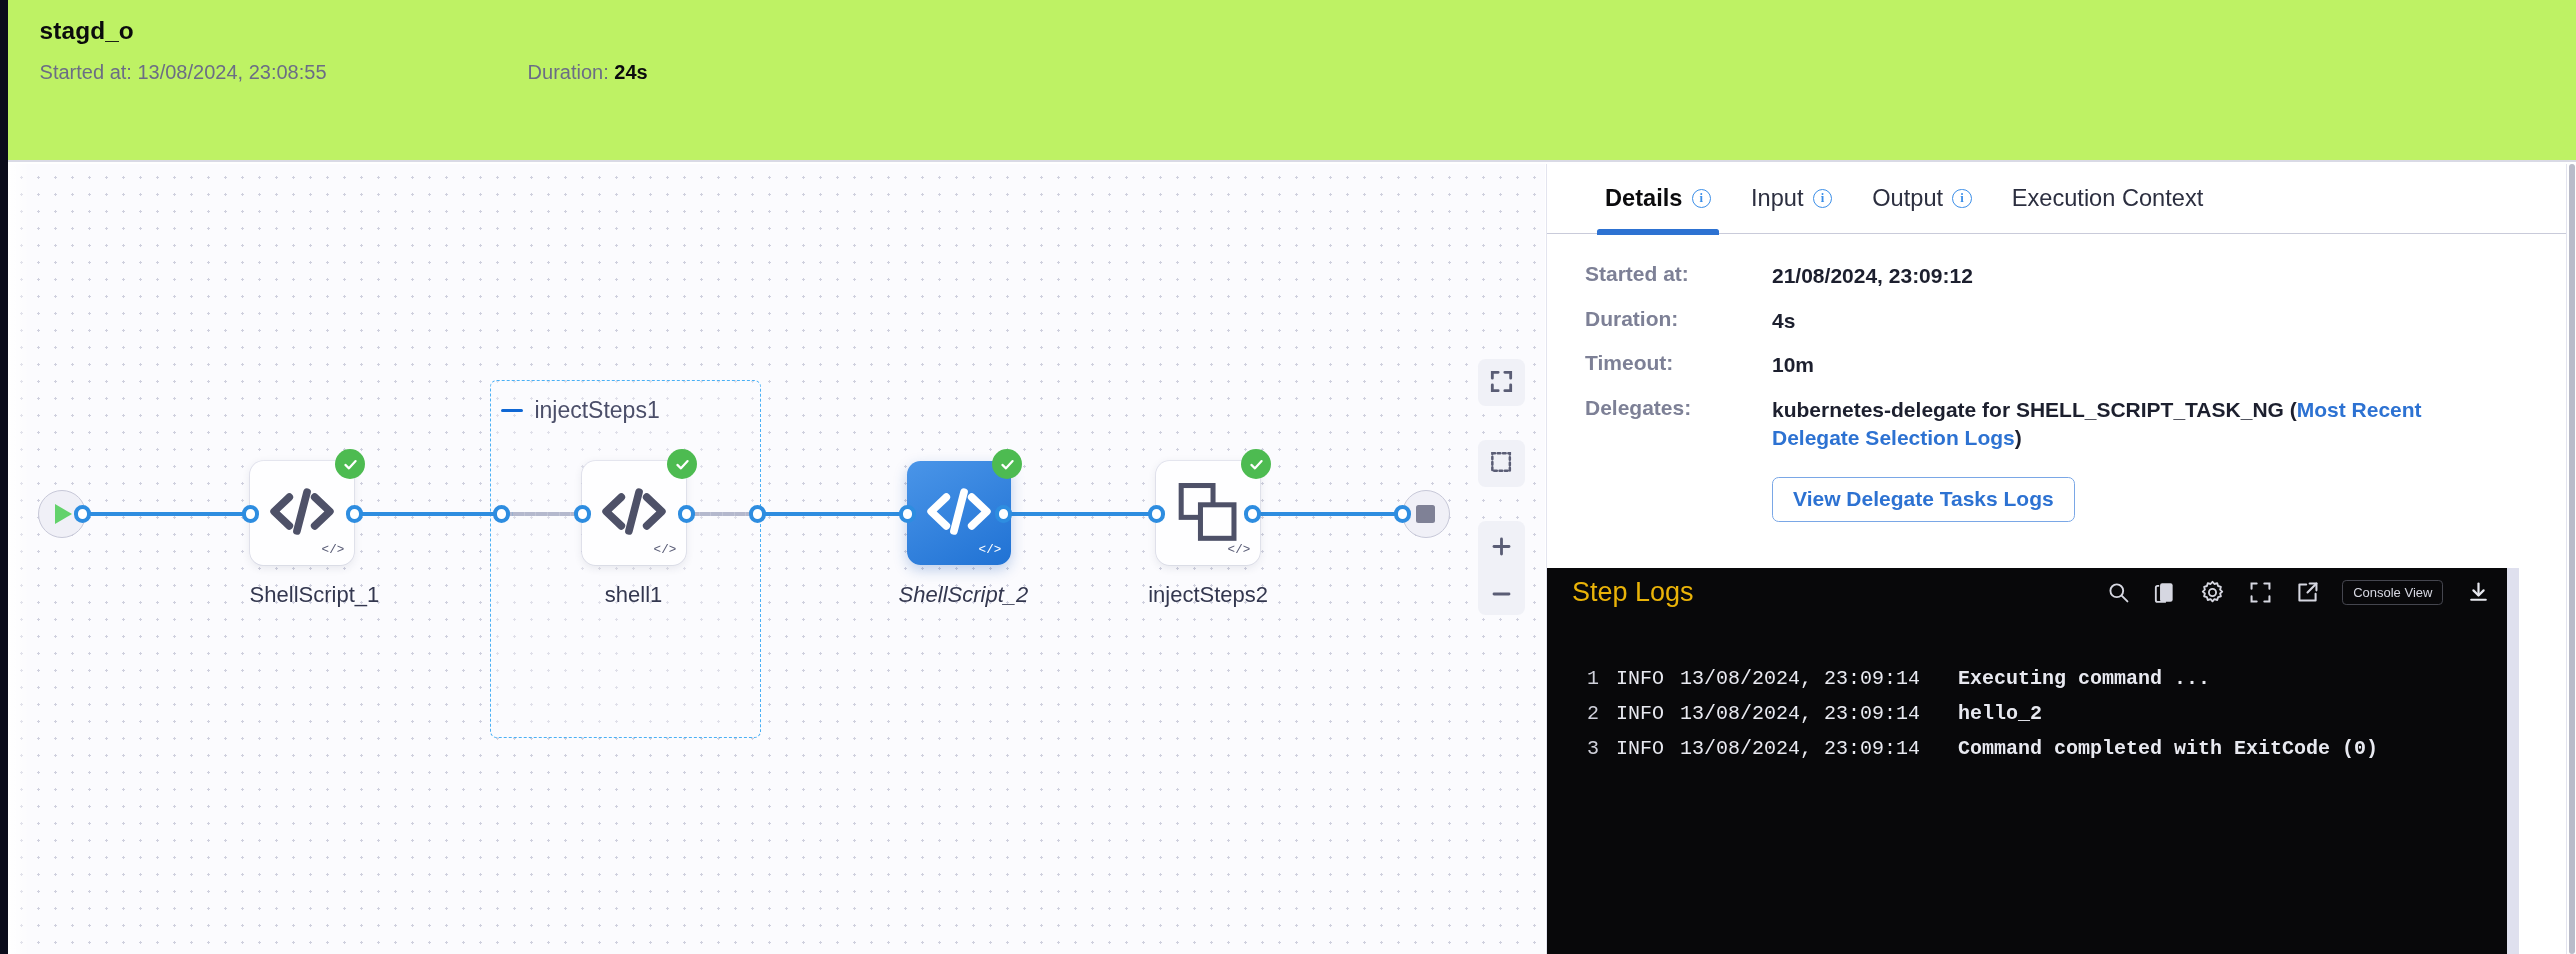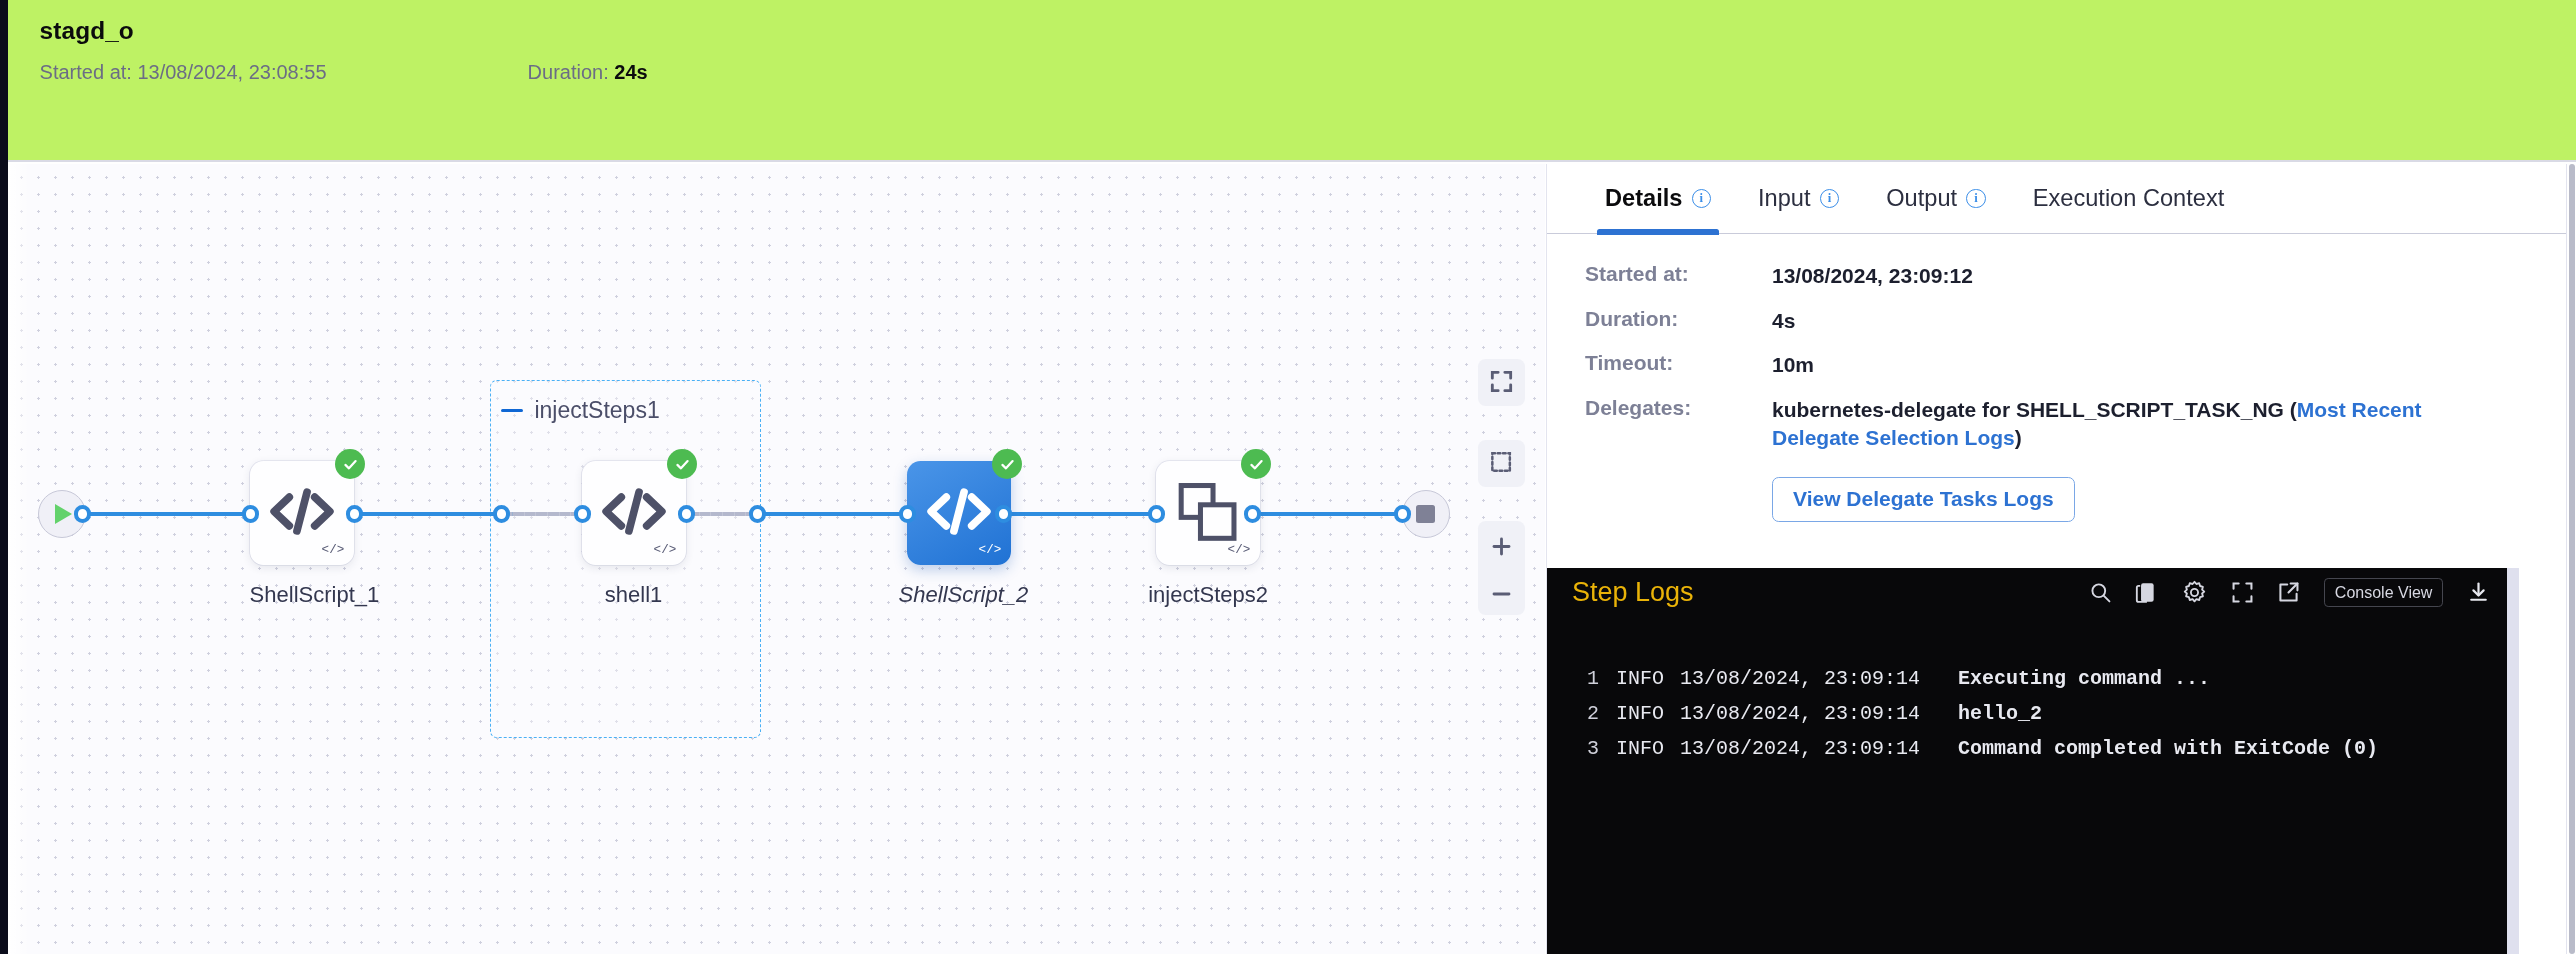--- a/index.html
+++ b/index.html
@@ -137,21 +137,21 @@
   .ctrl-zoom { top: 357px; height: 94px; justify-content: space-around; }
 
   
   .right-panel {
     position: absolute; left: 1546px; top: 164px;
     width: 1030px; height: 790px; background: #ffffff;
     border-left: 1.7px solid #e3e4ef;
   }
   .tabs {
     position: relative; height: 70px; border-bottom: 1.7px solid #c9cbda;
-    display: flex; align-items: center; padding-left: 38px; gap: 7px;
+    display: flex; align-items: center; padding-left: 38px; gap: 0px;
   }
   .tab {
     position: relative; height: 70px; display: flex; align-items: center; gap: 9.3px;
     padding: 0 20px; font-size: 23.6px; color: #2c2f40; cursor: pointer;
   }
   .tab.active { font-weight: bold; color: #0b0b0d; }
   .tab.active::after {
     content: ""; position: absolute; left: 11.8px; right: 11.8px; bottom: -1.7px;
     height: 5.9px; background: #2d72d2; border-radius: 2.5px 2.5px 0 0;
   }
@@ -186,21 +186,21 @@
     padding: 0 0 0 25px;
   }
   .logs-title { font-size: 27px; color: #eab308; }
   .logs-tools {
     position: absolute; right: 17px; top: 0; height: 49px;
     display: flex; align-items: center; gap: 23.6px;
   }
   .logs-tools .ticon { cursor: pointer; display: flex; align-items: center; }
   .console-view-btn {
     border: 1.7px solid #45464f; border-radius: 4.2px; color: #d7d8e2;
-    font-size: 16px; padding: 4.2px 10px; cursor: pointer; white-space: nowrap;
+    font-size: 13px; padding: 4.2px 10px; cursor: pointer; white-space: nowrap;
   }
   .log-lines {
     position: absolute; left: 0; top: 93px; right: 0;
     font-family: "Liberation Mono", monospace; font-size: 20px; color: #e8e9f0;
   }
   .log-line { display: flex; height: 35px; align-items: center; }
   .ln-num { width: 52px; text-align: right; color: #cfd0da; flex: 0 0 52px; }
   .ln-lvl { width: 81px; padding-left: 17px; flex: 0 0 81px; }
   .ln-time { width: 278px; flex: 0 0 278px; }
   .ln-msg { flex: 1 1 auto; font-weight: bold; }
@@ -390,21 +390,21 @@
         <span class="info-i">i</span>
       </div>
       <div class="tab">
         <span>Execution Context</span>
       </div>
     </div>
 
     <div class="details">
       <div class="drow">
         <div class="dlabel">Started at:</div>
-        <div class="dvalue">13/08/2024, 23:09:12</div>
+        <div class="dvalue">21/08/2024, 23:09:12</div>
       </div>
       <div class="drow">
         <div class="dlabel">Duration:</div>
         <div class="dvalue">4s</div>
       </div>
       <div class="drow">
         <div class="dlabel">Timeout:</div>
         <div class="dvalue">10m</div>
       </div>
       <div class="drow">

